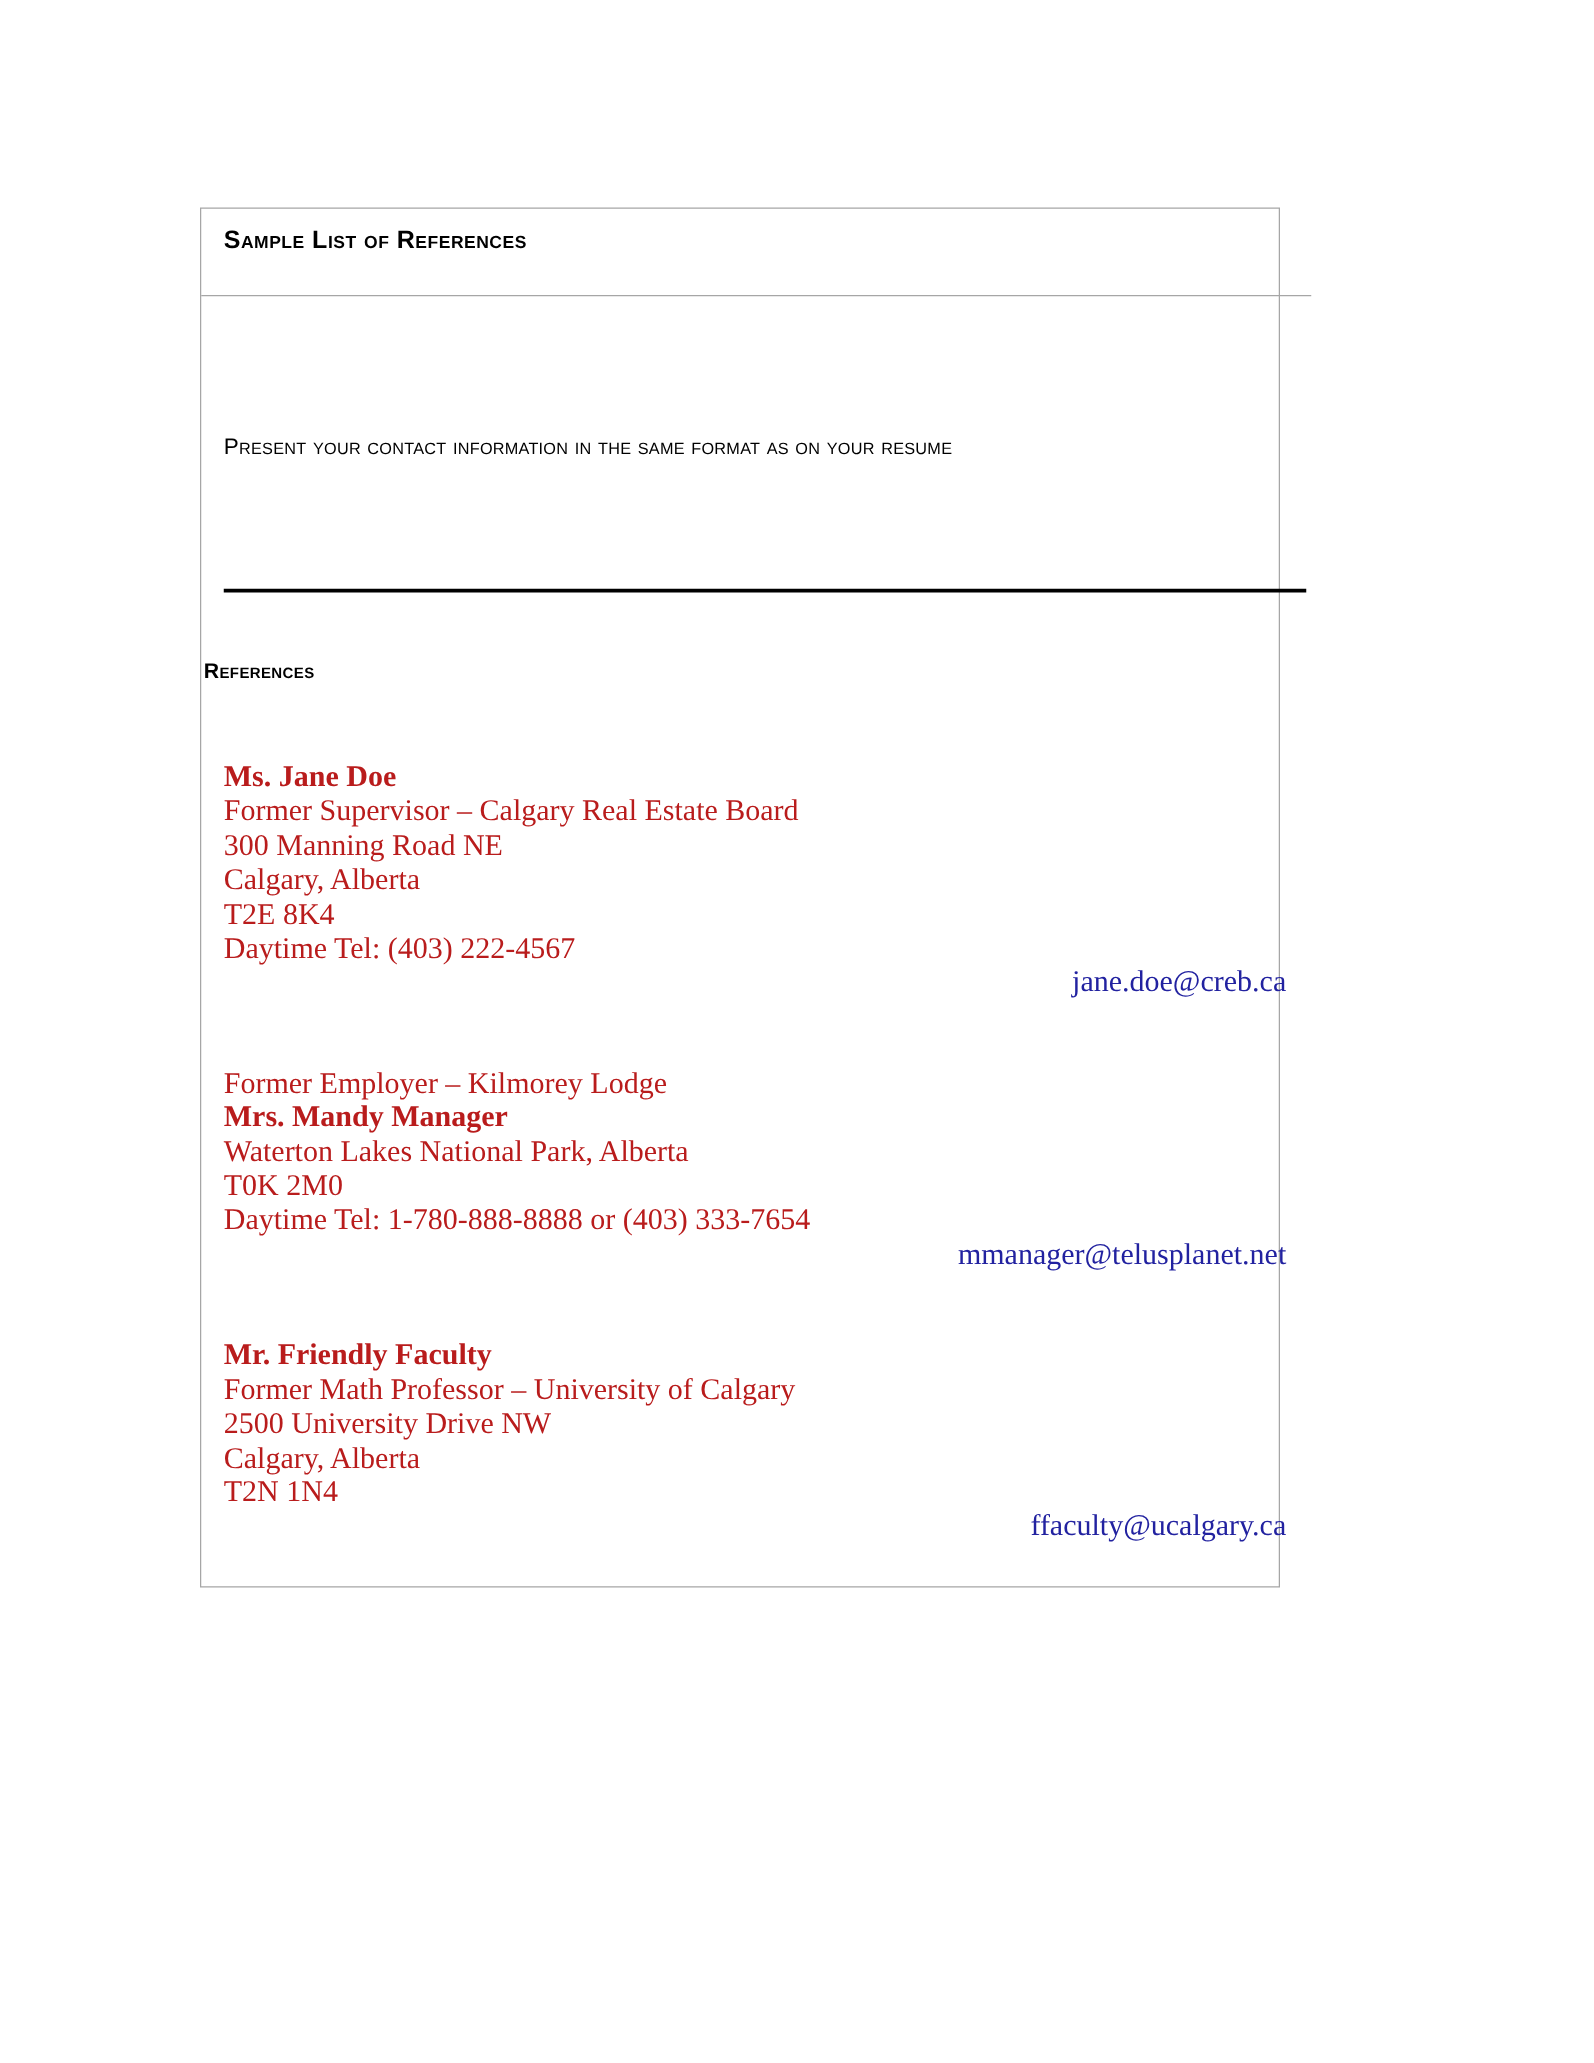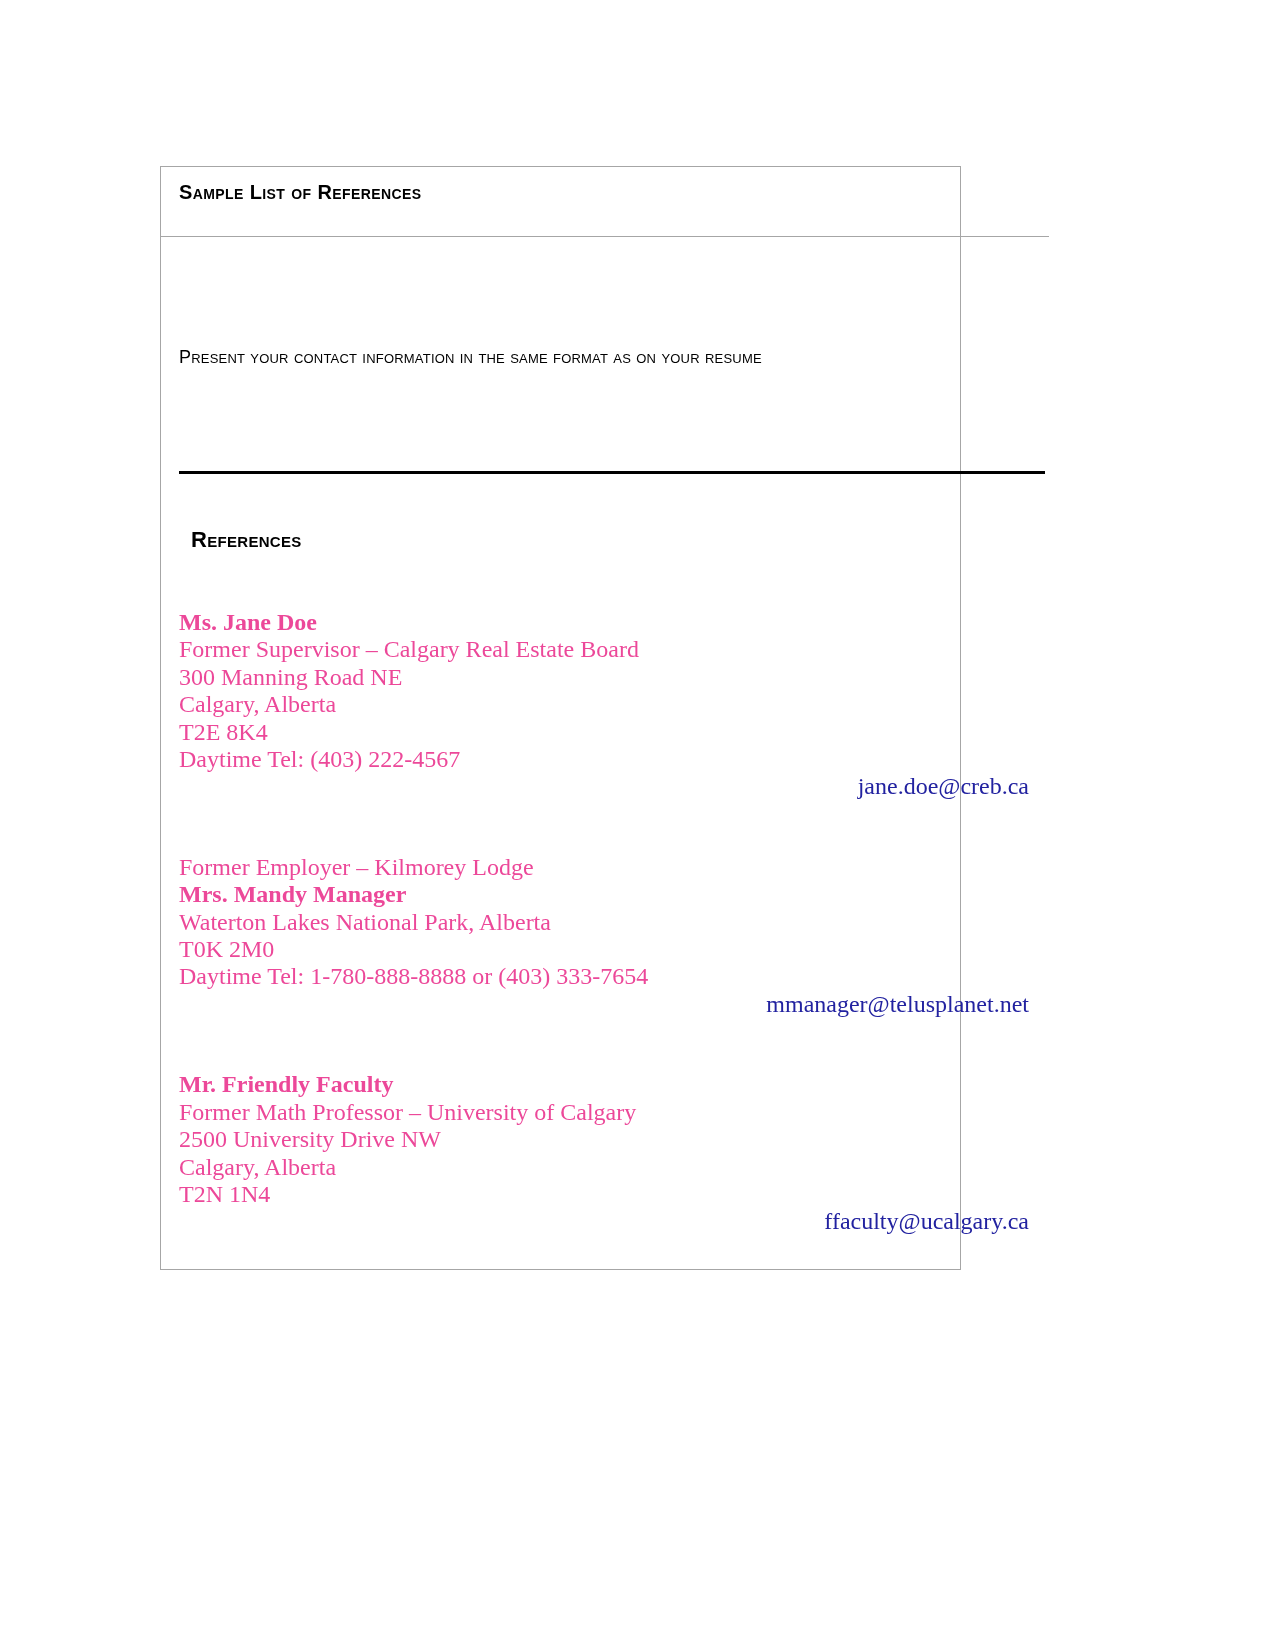--- a/index.html
+++ b/index.html
@@ -22,21 +22,21 @@
     top: 0;
     width: 1275px;
     height: 1650px;
     background: #ffffff;
   }
 
   .doc-frame {
     position: absolute;
     left: 160px;
     top: 166px;
-    width: 801px;
+    width: 864px;
     height: 1104px;
     border: 1px solid #a6a6a6;
     box-sizing: border-box;
     background: #ffffff;
   }
 
   
   .title-cell {
     position: absolute;
     left: 0;
@@ -90,25 +90,25 @@
     position: absolute;
     left: 18px;
     top: 234px;
     width: 866px;
     height: 3px;
     background: #000000;
   }
 
   .section-heading {
     position: absolute;
-    left: 30px;
+    left: 2px;
     top: 290px;
     font-family: "Liberation Sans", "DejaVu Sans", sans-serif;
     font-weight: bold;
-    font-size: 22px;
+    font-size: 17px;
     font-variant: small-caps;
     letter-spacing: 0.3px;
     color: #000000;
   }
 
   
   .refs {
     position: absolute;
     left: 18px;
     top: 372px;
@@ -119,21 +119,21 @@
     margin-bottom: 53px;
   }
   .ref-block:last-child {
     margin-bottom: 0;
   }
 
   .ref-line {
     font-family: "Liberation Serif", "DejaVu Serif", serif;
     font-size: 24px;
     line-height: 27.4px;
-    color: #ec4899;
+    color: #b91c1c;
     white-space: nowrap;
   }
 
   .ref-name {
     font-weight: bold;
   }
 
   .ref-email {
     color: #2222a0;
     text-decoration: none;

